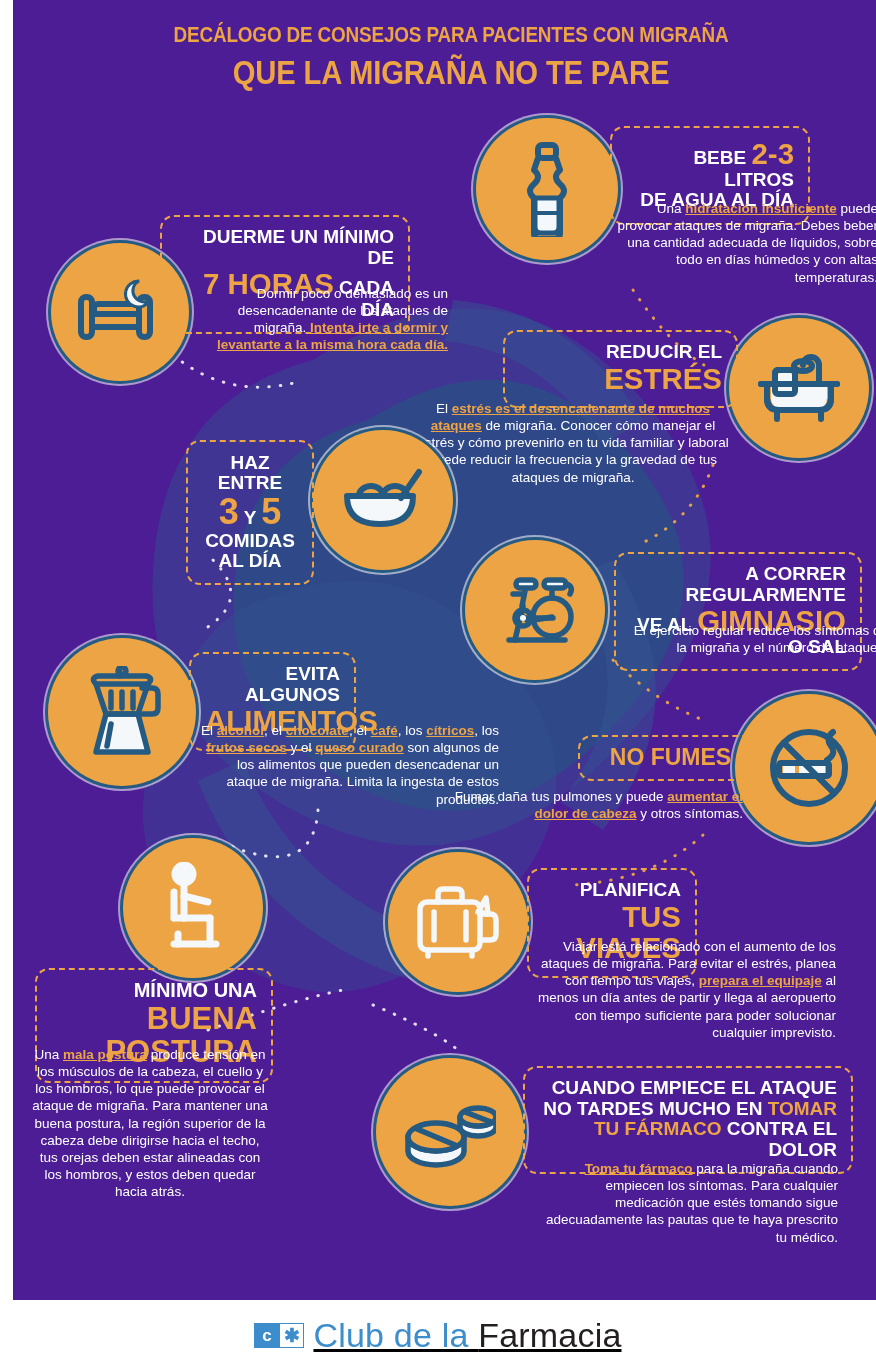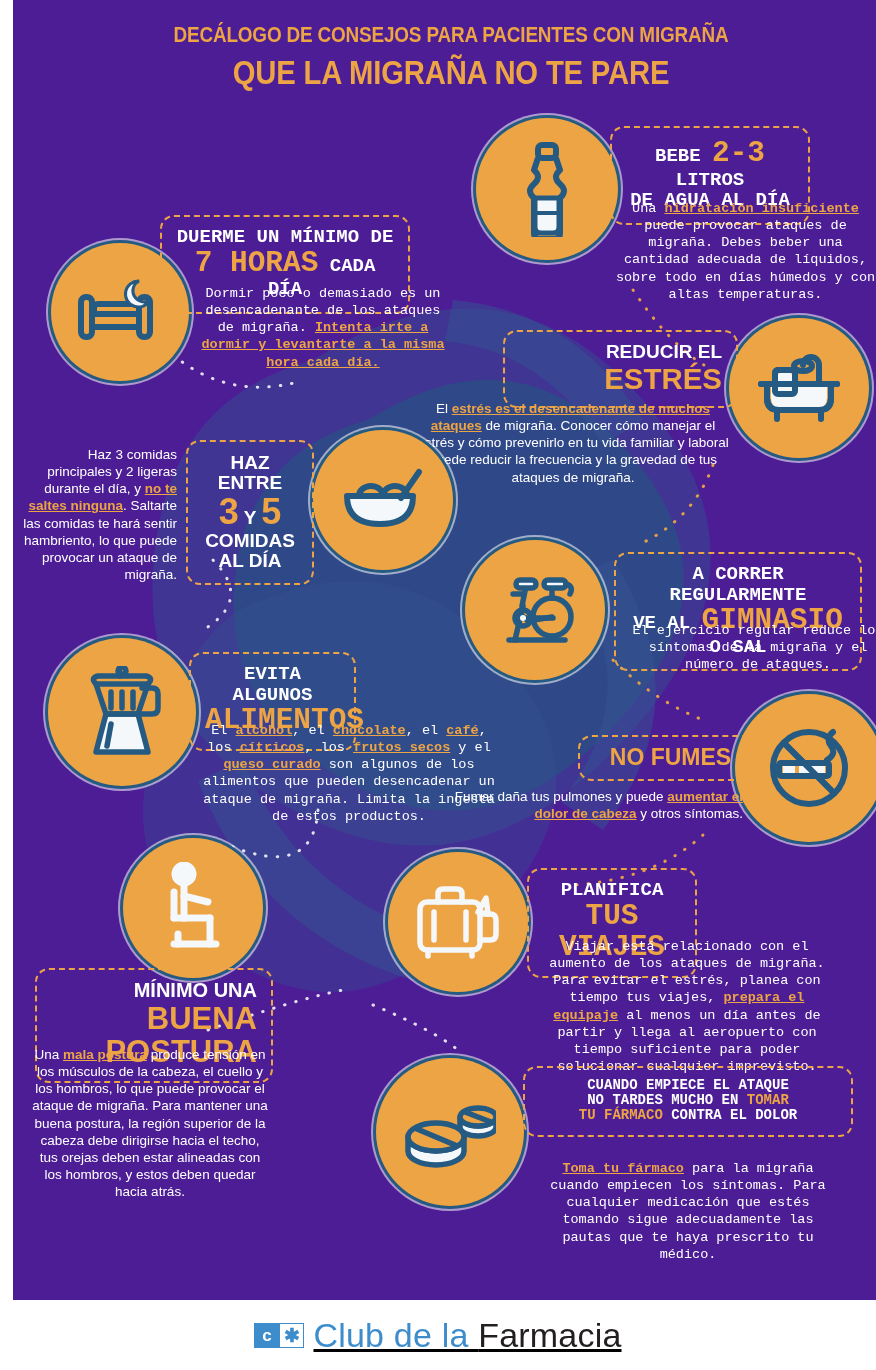--- a/index.html
+++ b/index.html
@@ -76,21 +76,21 @@
     position:absolute;
     color:#ffffff;
     font-family:"Liberation Sans Narrow","Liberation Sans",sans-serif;
     font-size:13.5px;
     line-height:1.27;
   }
   .para u, .para .u {
     color:#eda444; text-decoration:underline; font-weight:bold;
   }
 
-  .ta-left { text-align:center;font-family:Liberation Mono, monospace; }
+  .ta-left { text-align:right; }
   .ta-right { text-align:right; }
   .ta-center { text-align:center; }
 
   .dots { position:absolute; pointer-events:none; }
 </style>
 </head>
 <body>
 
 <div id="stage">
 
@@ -201,23 +201,20 @@
         <path d="M62 36 l18 -26"></path>
       </g>
     </svg>
   </div>
   <div class="tbox ta-center" style="left:173px;top:440px;width:128px;font-size:19px;padding:11px 8px 12px 8px;line-height:1.05;">
     <div>HAZ ENTRE</div>
     <div><span class="hl big" style="font-size:1.9em;">3</span><span> Y </span><span class="hl big" style="font-size:1.9em;">5</span></div>
     <div>COMIDAS</div>
     <div>AL DÍA</div>
   </div>
-  <div class="para ta-right" style="left:8px;top:446px;width:156px;">
-    Haz 3 comidas principales y 2 ligeras durante el día, y <span class="u">no te saltes ninguna</span>. Saltarte las comidas te hará sentir hambriento, lo que puede provocar un ataque de migraña.
-  </div>
 
   <div class="circle" style="left:452px;top:540px;width:140px;height:140px;">
     <svg width="92" height="76" viewBox="0 0 92 76">
       <g stroke="#255a83" stroke-width="5.5" fill="none" stroke-linecap="round" stroke-linejoin="round">
         <circle cx="63" cy="45" r="19"></circle>
         <path d="M20 68 h56"></path>
         <path d="M26 68 l8 -34"></path>
         <path d="M33 34 l4 -20"></path>
         <rect x="27" y="8" width="20" height="8" rx="4" fill="#f4f8fb"></rect>
         <path d="M24 22 h10"></path>
@@ -334,21 +331,21 @@
       <g stroke="#255a83" stroke-width="5.5" stroke-linecap="round" stroke-linejoin="round">
         <path d="M56 24 a18 9 0 1 0 36 0 v10 a18 9 0 1 1 -36 0 z" fill="#f4f8fb"></path>
         <ellipse cx="74" cy="24" rx="18" ry="9" fill="#eda444"></ellipse>
         <path d="M61 19 l26 10" fill="none"></path>
         <path d="M4 44 a28 14 0 1 0 56 0 v14 a28 14 0 1 1 -56 0 z" fill="#f4f8fb"></path>
         <ellipse cx="32" cy="44" rx="28" ry="14" fill="#eda444"></ellipse>
         <path d="M13 36 l38 16" fill="none"></path>
       </g>
     </svg>
   </div>
-  <div class="tbox ta-left" style="left:510px;top:1066px;width:330px;font-size:14px;padding-top:10px;padding-bottom:12px;">
+  <div class="tbox ta-left" style="left:510px;top:1066px;width:330px;font-size:19px;padding-top:10px;padding-bottom:12px;">
     <div>CUANDO EMPIECE EL ATAQUE</div>
     <div><span>NO TARDES MUCHO EN </span><span class="hl">TOMAR</span></div>
     <div><span class="hl">TU FÁRMACO</span><span> CONTRA EL DOLOR</span></div>
   </div>
   <div class="para ta-left" style="left:525px;top:1160px;width:300px;">
     <span class="u">Toma tu fármaco</span> para la migraña cuando empiecen los síntomas. Para cualquier medicación que estés tomando sigue adecuadamente las pautas que te haya prescrito tu médico.
   </div>
 
 </div>
 

